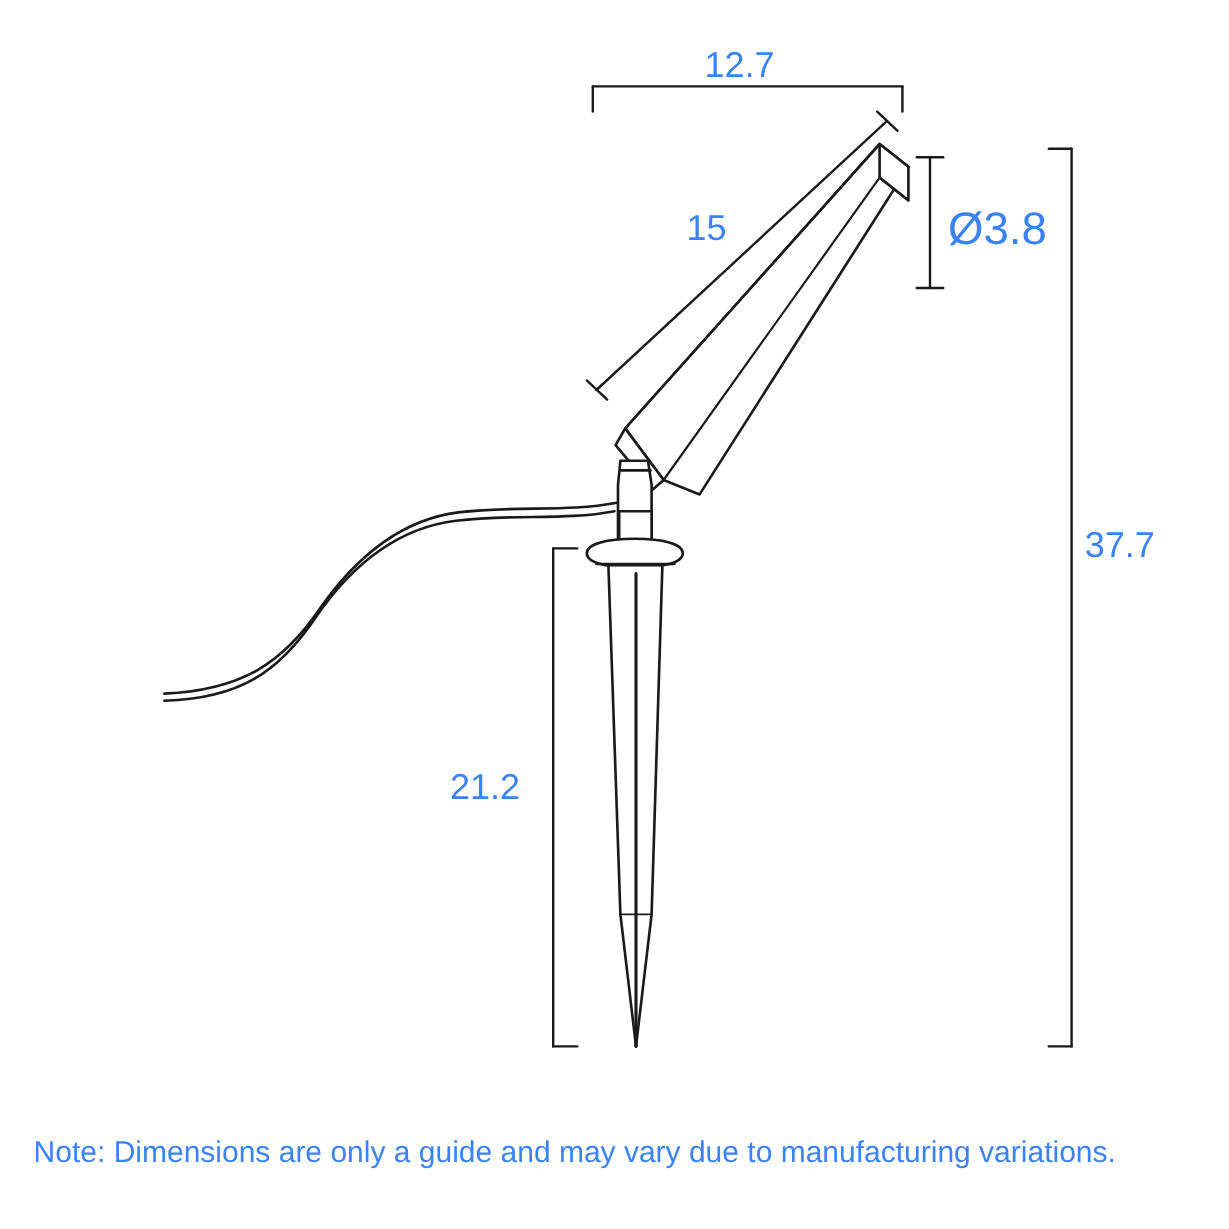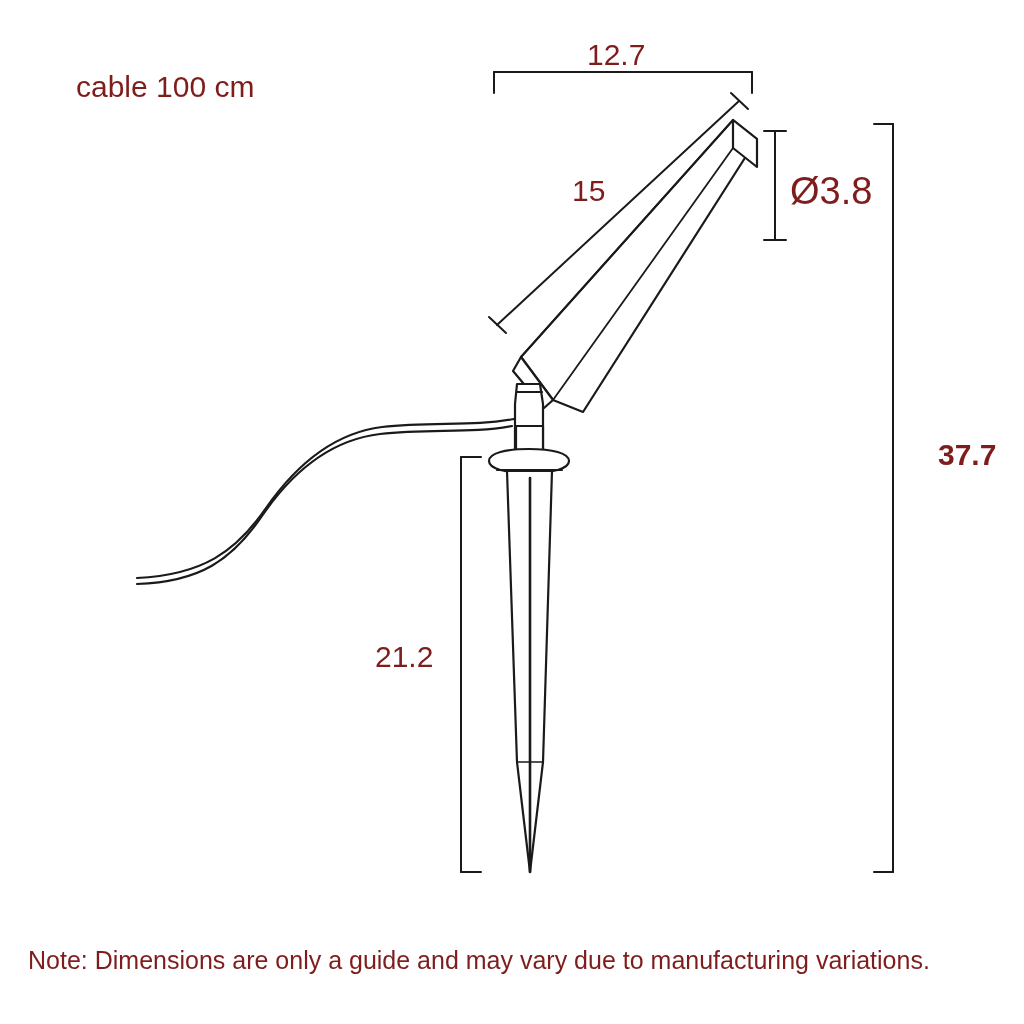--- a/index.html
+++ b/index.html
@@ -24,21 +24,21 @@
     position: absolute;
     left: 0;
     top: 0;
     width: 1024px;
     height: 1024px;
   }
   .lbl {
     position: absolute;
     white-space: nowrap;
     line-height: 1;
-    color: #7f1d1d;
+    color: #3b82f6;
   }
   .lbl-cable {
     left: 76px;
     top: 72px;
     font-size: 30px;
   }
   .lbl-127 {
     left: 587px;
     top: 40px;
     font-size: 30px;
@@ -47,24 +47,23 @@
     left: 572px;
     top: 176px;
     font-size: 30px;
   }
   .lbl-d38 {
     left: 790px;
     top: 172px;
     font-size: 38px;
   }
   .lbl-377 {
-    left: 938px;
+    left: 904px;
     top: 440px;
     font-size: 30px;
-    font-weight: bold;
   }
   .lbl-212 {
     left: 375px;
     top: 642px;
     font-size: 30px;
   }
   .lbl-note {
     left: 28px;
     top: 948px;
     font-size: 25px;
@@ -149,21 +148,20 @@
       <g stroke-width="2.6">
         <line x1="530" y1="478" x2="530" y2="872"></line>
       </g>
       <g stroke-width="1.6">
         <line x1="517" y1="762" x2="543" y2="762"></line>
       </g>
 
     </g>
   </svg>
 
-  <div class="lbl lbl-cable">cable 100 cm</div>
   <div class="lbl lbl-127">12.7</div>
   <div class="lbl lbl-16">15</div>
   <div class="lbl lbl-d38">Ø3.8</div>
   <div class="lbl lbl-377">37.7</div>
   <div class="lbl lbl-212">21.2</div>
   <div class="lbl lbl-note">Note: Dimensions are only a guide and may vary due to manufacturing variations.</div>
 
 </div>
 
 </body></html>

